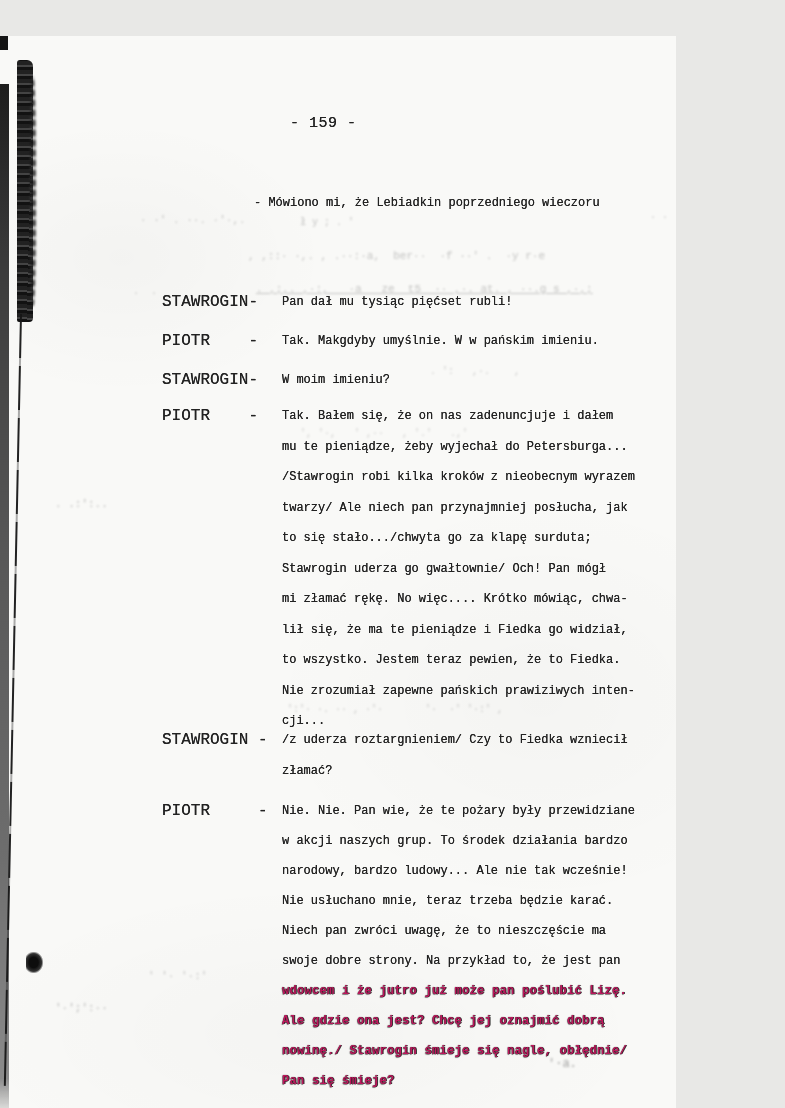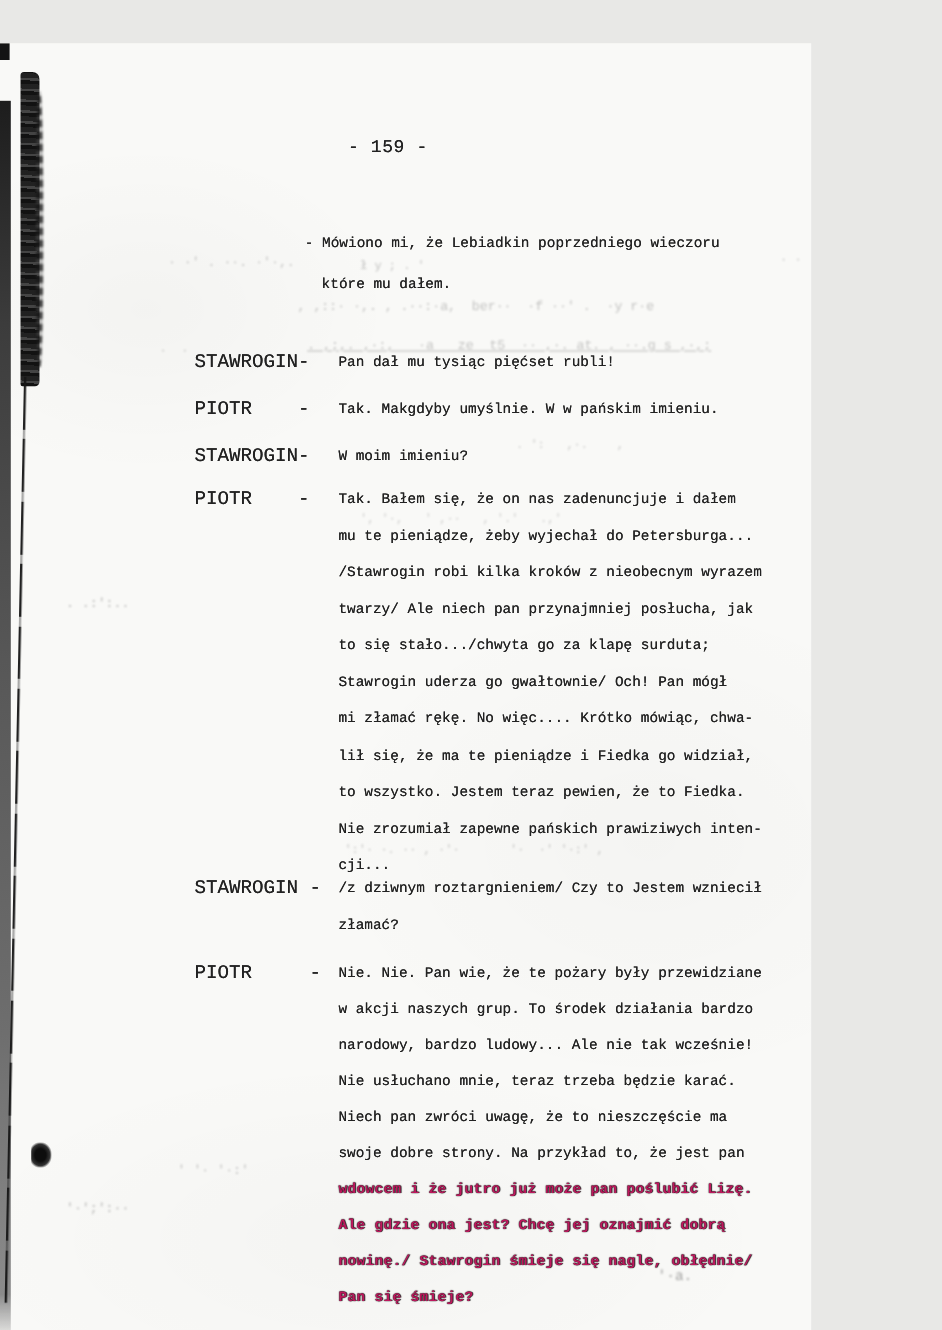--- a/index.html
+++ b/index.html
@@ -98,21 +98,21 @@
   <div class="tape-strip2"></div>
   <div class="fold-line"></div>
   <div class="ink-blob"></div>
   <div class="right-line"></div>
 
   <div class="page-number">- 159 -</div>
 
   <div id="dialogue-list">
   <div class="block hang" style="top: 158px; --lh: 34px;">
     <div class="speaker"></div>
-    <div class="text"><div class="line">- Mówiono mi, że Lebiadkin poprzedniego wieczoru</div><div class="line">które mu dałem.</div></div>
+    <div class="text"><div class="line">- Mówiono mi, że Lebiadkin poprzedniego wieczoru</div></div>
   </div>
 
   <div class="block" style="top: 257px; --lh: 30px;">
     <div class="speaker">STAWROGIN-</div>
     <div class="text"><div class="line">Pan dał mu tysiąc pięćset rubli!</div></div>
   </div>
 
   <div class="block" style="top: 296px; --lh: 30px;">
     <div class="speaker">PIOTR    -</div>
     <div class="text"><div class="line">Tak. Makgdyby umyślnie. W w pańskim imieniu.</div></div>
@@ -123,21 +123,21 @@
     <div class="text"><div class="line">W moim imieniu?</div></div>
   </div>
 
   <div class="block" style="top: 371px; --lh: 30.5px;">
     <div class="speaker">PIOTR    -</div>
     <div class="text"><div class="line">Tak. Bałem się, że on nas zadenuncjuje i dałem</div><div class="line">mu te pieniądze, żeby wyjechał do Petersburga...</div><div class="line">/Stawrogin robi kilka kroków z nieobecnym wyrazem</div><div class="line">twarzy/ Ale niech pan przynajmniej posłucha, jak</div><div class="line">to się stało.../chwyta go za klapę surduta;</div><div class="line">Stawrogin uderza go gwałtownie/ Och! Pan mógł</div><div class="line">mi złamać rękę. No więc.... Krótko mówiąc, chwa-</div><div class="line">lił się, że ma te pieniądze i Fiedka go widział,</div><div class="line">to wszystko. Jestem teraz pewien, że to Fiedka.</div><div class="line">Nie zrozumiał zapewne pańskich prawiziwych inten-</div><div class="line">cji...</div></div>
   </div>
 
   <div class="block" style="top: 695px; --lh: 31px;">
     <div class="speaker">STAWROGIN -</div>
-    <div class="text"><div class="line">/z dziwnym roztargnieniem/ Czy to Jestem wzniecił</div><div class="line">złamać?</div></div>
+    <div class="text"><div class="line">/z uderza roztargnieniem/ Czy to Fiedka wzniecił</div><div class="line">złamać?</div></div>
   </div>
 
   <div class="block" style="top: 766px; --lh: 30px;">
     <div class="speaker">PIOTR     -</div>
     <div class="text"><div class="line">Nie. Nie. Pan wie, że te pożary były przewidziane</div><div class="line">w akcji naszych grup. To środek działania bardzo</div><div class="line">narodowy, bardzo ludowy... Ale nie tak wcześnie!</div><div class="line">Nie usłuchano mnie, teraz trzeba będzie karać.</div><div class="line">Niech pan zwróci uwagę, że to nieszczęście ma</div><div class="line">swoje dobre strony. Na przykład to, że jest pan</div><div class="line heavy">wdowcem i że jutro już może pan poślubić Lizę.</div><div class="line heavy">Ale gdzie ona jest? Chcę jej oznajmić dobrą</div><div class="line heavy">nowinę./ Stawrogin śmieje się nagle, obłędnie/</div><div class="line heavy">Pan się śmieje?</div></div>
   </div>
 </div>
 
   <div id="smudge-layer">
       <div class="smudge" style="left: 140px; top: 178px; font-size: 11px; opacity: 0.3;">· ·' . ··. ·'·,.</div>

